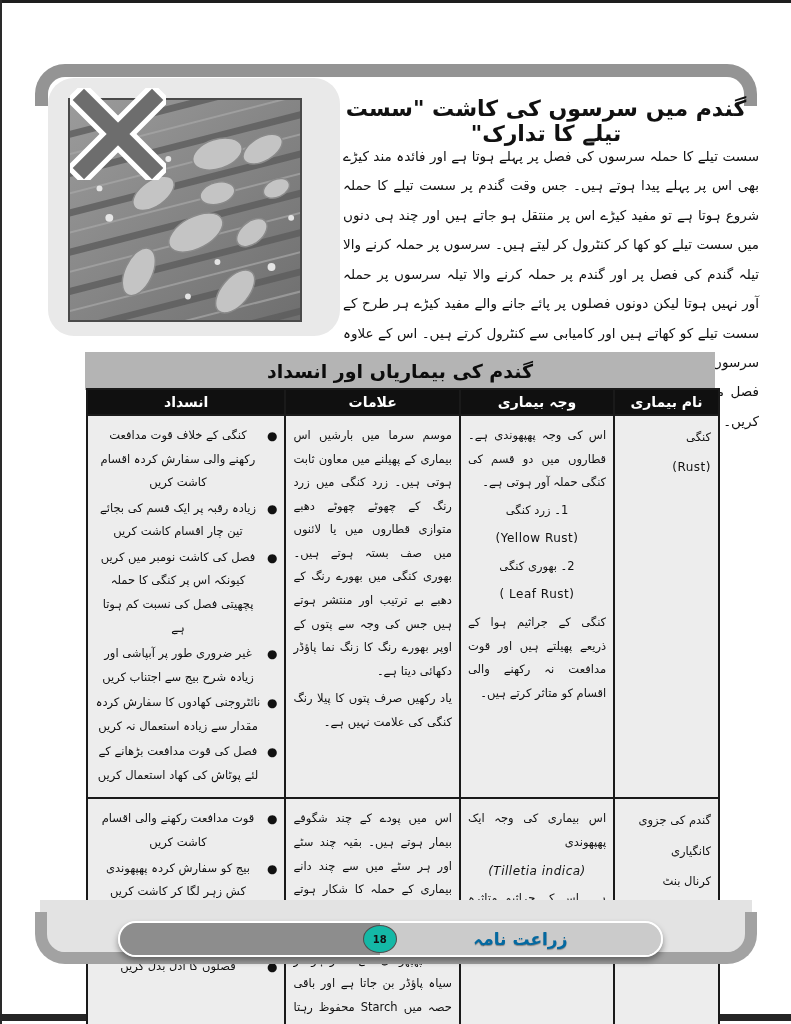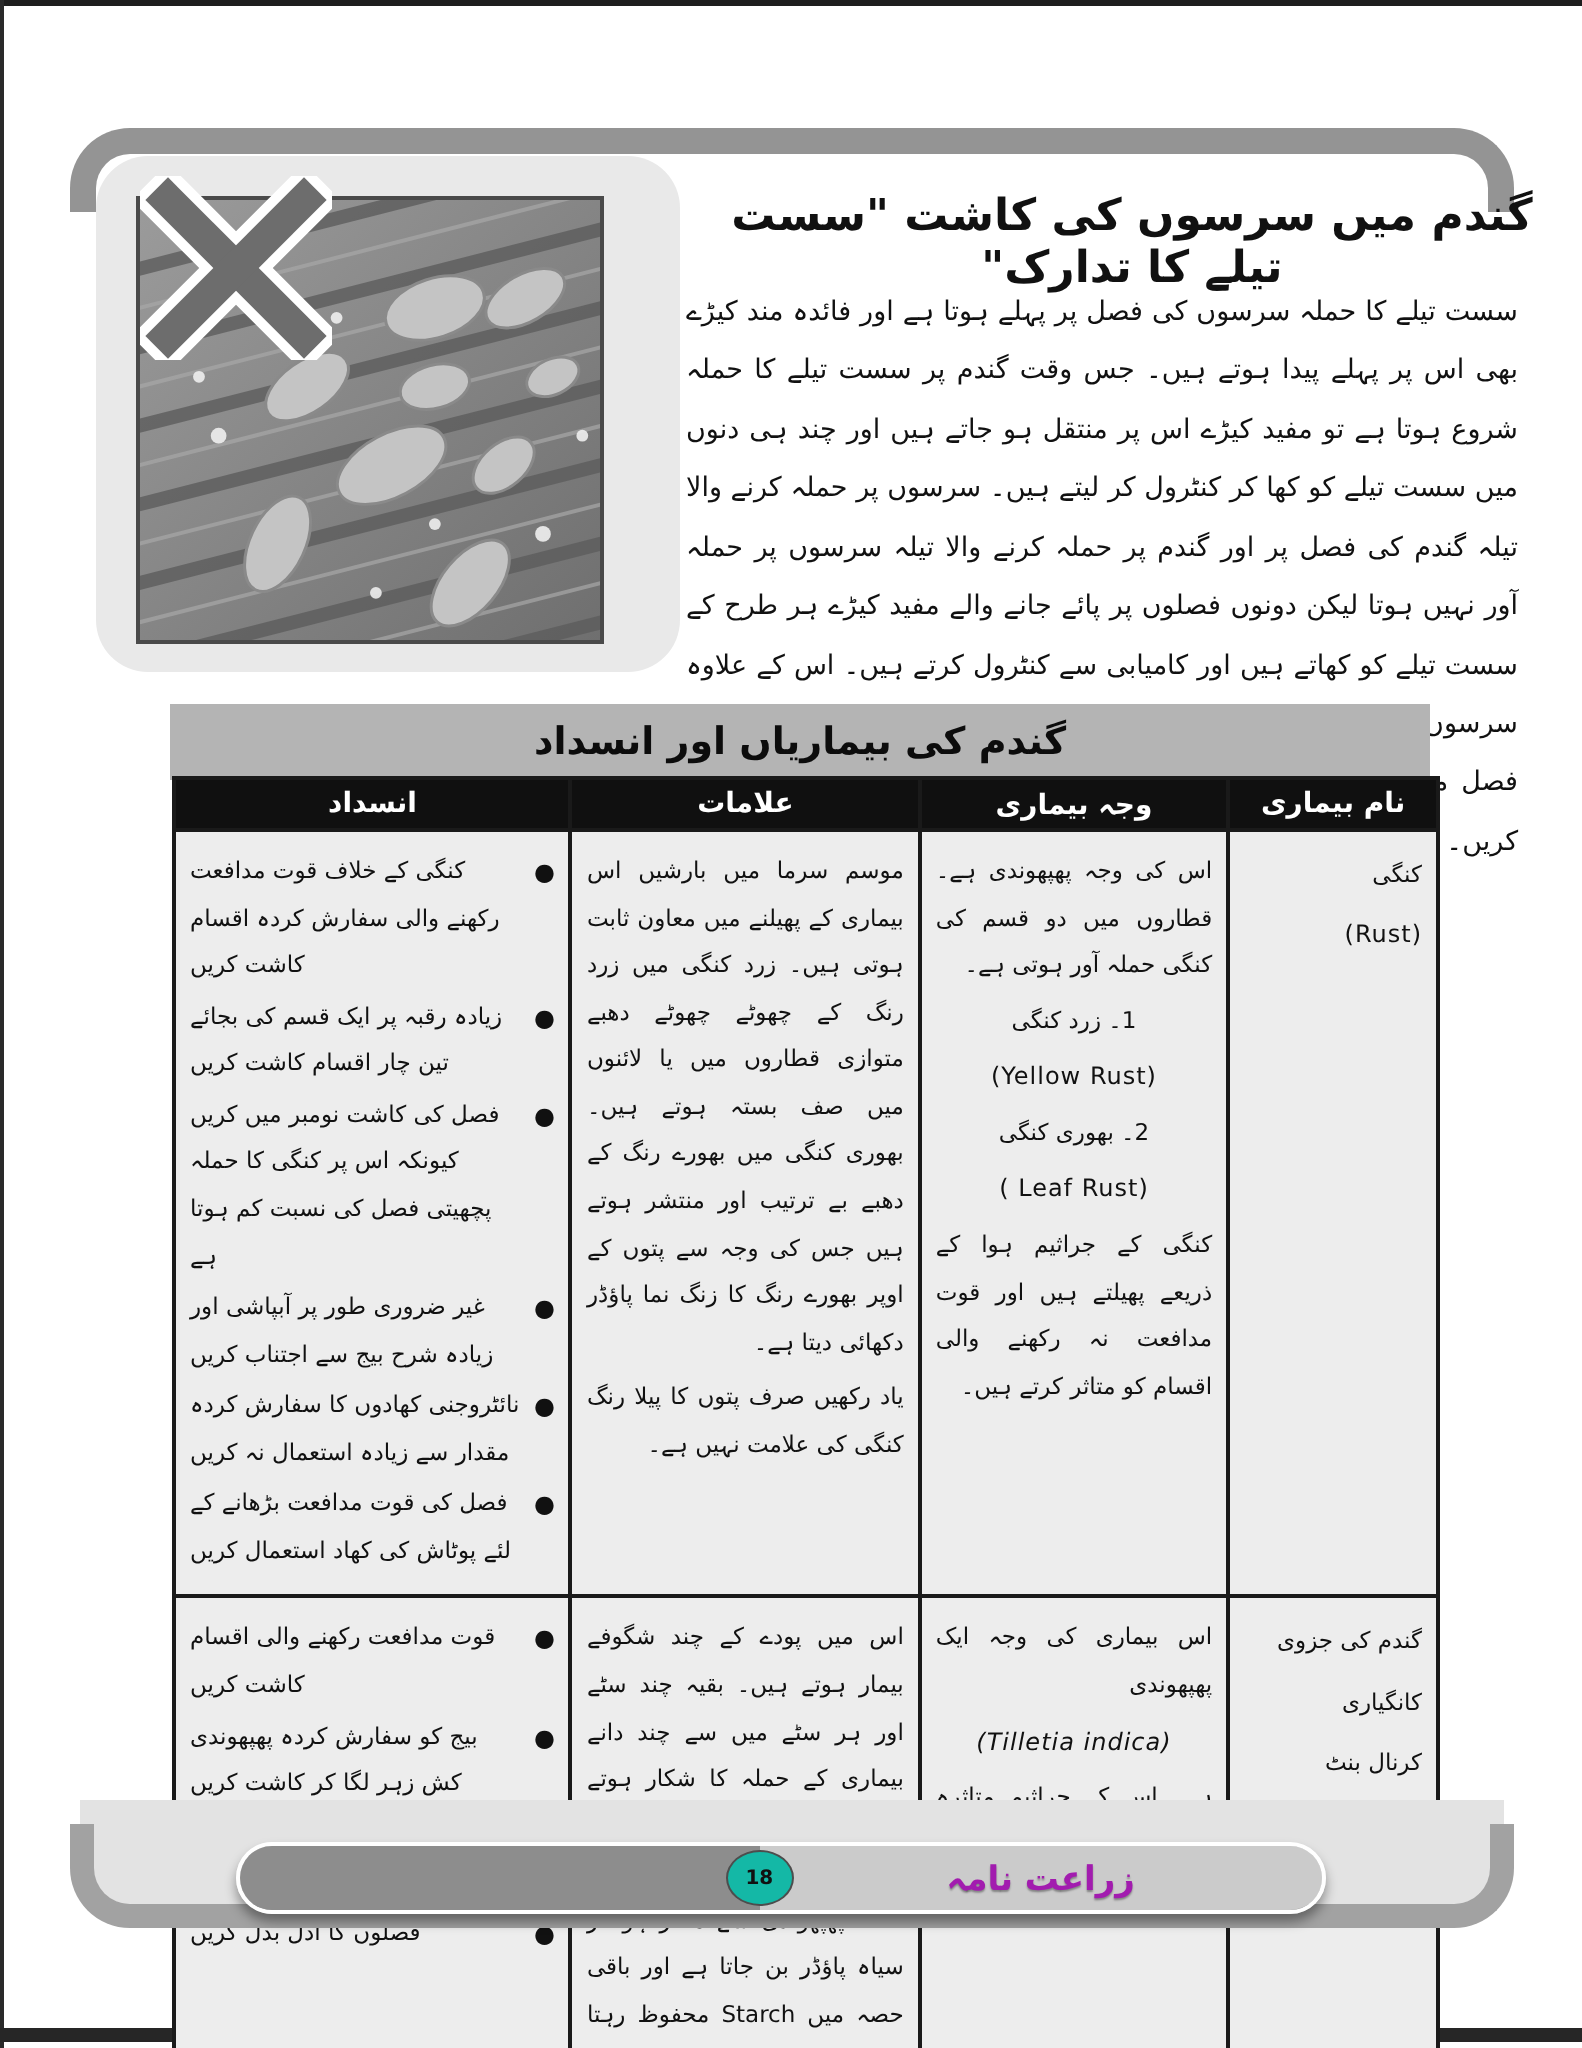--- a/index.html
+++ b/index.html
@@ -21,21 +21,21 @@
                  border:12px solid #a2a2a2; border-top:none; border-radius:0 0 30px 30px; }
 
   
   .photo-panel { position:absolute; left:48px; top:78px; width:292px; height:258px;
                  background:#e9e9e9; border-radius:26px; }
   .photo { position:absolute; left:68px; top:98px; width:234px; height:224px;
            border:2px solid #4a4a4a; background:#8f8f8f; }
   .x-badge { position:absolute; left:70px; top:88px; width:96px; height:92px; }
 
   
-  .title { position:absolute; left:356px; top:96px; width:420px; text-align:center;
+  .title { position:absolute; left:336px; top:96px; width:420px; text-align:center;
            direction:rtl; font-size:22px; font-weight:bold; color:#111; }
   .intro { position:absolute; left:343px; top:142px; width:416px; height:192px;
            direction:rtl; text-align:justify; font-size:13.5px; line-height:2.18;
            color:#111; }
 
   
   .section-bar { position:absolute; left:85px; top:352px; width:630px; height:38px;
                  background:#b4b4b4; color:#0c0c0c; display:flex; align-items:center;
                  justify-content:center; direction:rtl; font-size:19px; font-weight:bold; }
 
@@ -53,31 +53,31 @@
   td.r1 { height:330px; }
   td.r2 { height:178px; }
   .cell p { margin:0 0 4px 0; }
   .c-just   { text-align:justify; direction:rtl; }
   .c-center { text-align:center; direction:rtl; }
   .latin { direction:ltr; font-size:12px; letter-spacing:.5px; }
   .latin.it { font-style:italic; }
   .name-line { direction:rtl; line-height:2.3; }
   .bullet-line { display:flex; direction:rtl; gap:6px; margin-bottom:2px; }
   .bullet-dot { flex:0 0 auto; font-size:12px; line-height:2.05; }
-  .bullet-text { flex:1; text-align:left; }
+  .bullet-text { flex:1; text-align:center; }
 
   
   .footer-pill { position:absolute; left:118px; top:921px; width:545px; height:36px;
                  border-radius:18px; border:2px solid #ffffff; overflow:visible;
                  box-shadow:0 4px 6px rgba(0,0,0,.38); }
   .pill-inner { position:absolute; inset:0; border-radius:16px; overflow:hidden; display:flex; }
   .pill-left  { width:48%; height:100%; background:#8d8d8d; }
   .pill-right { width:52%; height:100%; background:#cbcbcb; display:flex;
                 align-items:center; justify-content:center; }
-  .journal-name { direction:rtl; color:#a21caf; font-weight:bold; font-size:17px;
+  .journal-name { direction:rtl; color:#0369a1; font-weight:bold; font-size:17px;
                   text-shadow:0 1px 1px rgba(0,0,0,.35); }
   .page-number-oval { position:absolute; left:calc(48% - 17px); top:2px; width:34px; height:28px;
                       background:#14b8a6; border:1px solid #4d4d4d; border-radius:50%;
                       display:flex; align-items:center; justify-content:center;
                       font-size:10px; font-weight:bold; color:#111; }
 </style>
 </head>
 <body>
 
 <div class="page">

